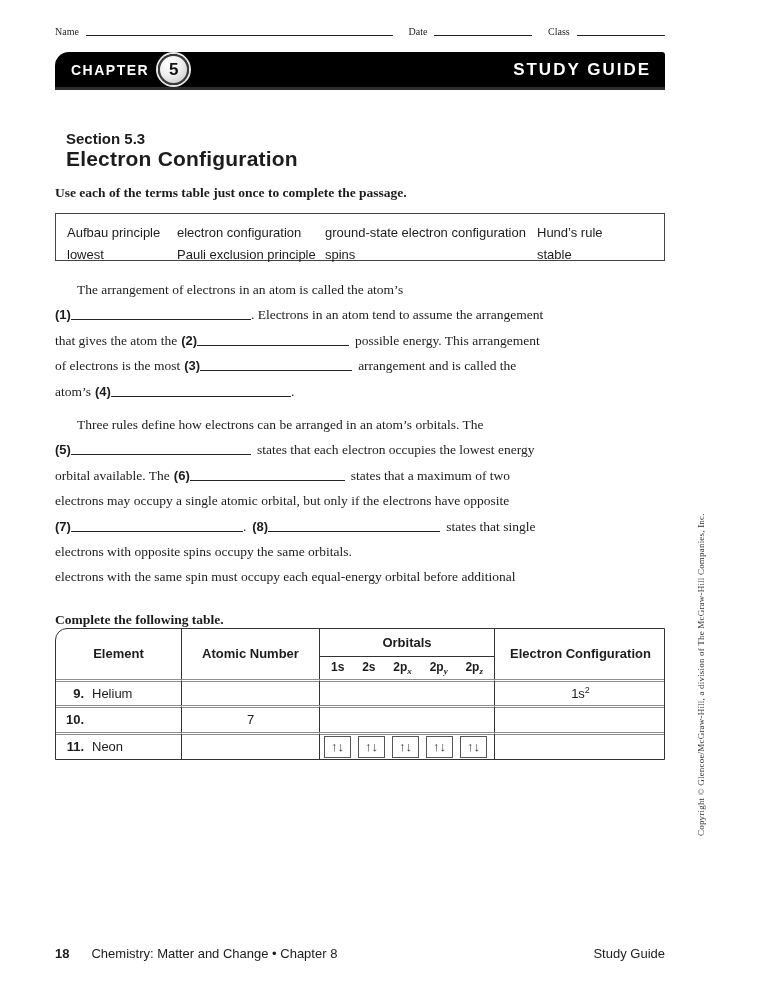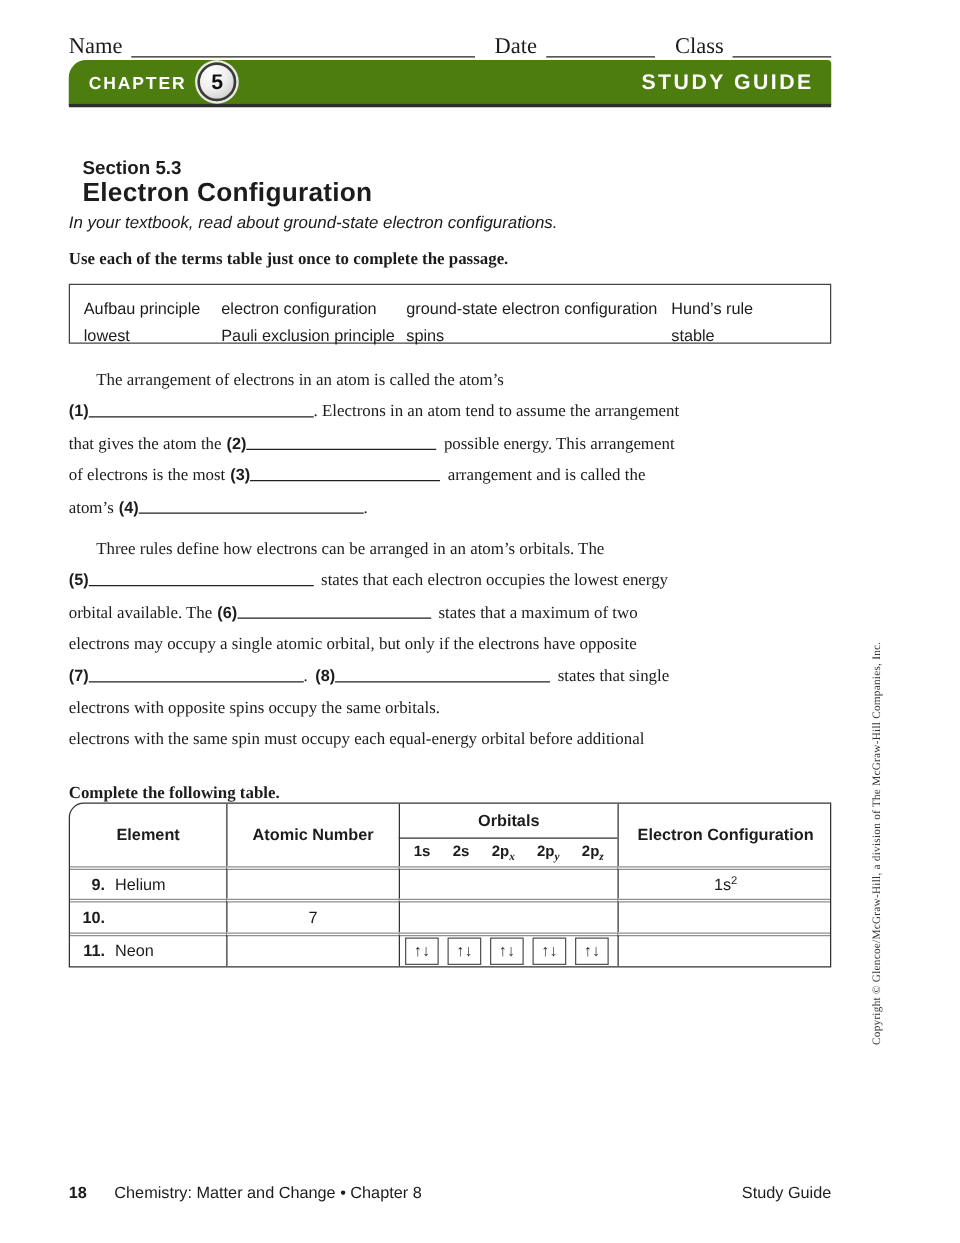--- a/index.html
+++ b/index.html
@@ -1,30 +1,30 @@
 <!DOCTYPE html>
 <html><head>
 <meta charset="utf-8">
 <style>
   * { margin:0; padding:0; box-sizing:border-box; }
   html,body { width:768px; height:994px; background:#ffffff; }
   body { font-family:"Liberation Serif", serif; color:#1c1c1c; position:relative; overflow:hidden; }
   .page { position:absolute; inset:0; padding:26px 103px 0 55px; }
 
   
-  .idline { display:flex; align-items:flex-end; font-size:18px; }
+  .idline { display:flex; align-items:flex-end; font-size:10px; }
   .idline .lbl { margin-right:7px; }
   .rule { border-bottom:1.2px solid #222; height:5px; margin-bottom:1px; }
   .rule.r1 { flex:3.3; }
   .rule.r2 { flex:1.05; margin-left:0; }
   .rule.r3 { flex:0.95; }
   .idline .lbl.mid { margin-left:16px; }
 
   
-  .banner { margin-top:1px; height:38px; background:#4d7c0f; border-radius:14px 3px 0 0;
+  .banner { margin-top:15px; height:38px; background:#000000; border-radius:14px 3px 0 0;
             border-bottom:3px solid #2e2e2e; display:flex; align-items:center; padding:0 14px 0 16px;
             font-family:"Liberation Sans", sans-serif; }
   .banner .chap { color:#fff; font-weight:bold; font-size:14px; letter-spacing:1.5px; }
   .badge { width:31px; height:31px; border-radius:50%; margin-left:9px;
            background:radial-gradient(circle at 35% 28%, #ffffff 0%, #efefef 45%, #c2c2c2 100%);
            border:2px solid #3b3b3b; box-shadow:0 0 0 2px #e8e8e8;
            display:flex; align-items:center; justify-content:center;
            font-weight:bold; font-size:17px; color:#111; }
   .banner .spacer { flex:1; }
   .banner .sg { color:#fff; font-weight:bold; font-size:17px; letter-spacing:2px; }
@@ -108,21 +108,20 @@
       <span>5</span>
     </span>
     <span class="spacer"></span>
     <span class="sg">STUDY GUIDE</span>
   </div>
 
   <div class="sechead">
     <span class="kicker">Section 5.3</span>
     <span class="title">Electron Configuration</span>
   </div>
-  <div class="subtitle">In your textbook, read about ground-state electron configurations.</div>
   <div class="task">Use each of the terms table just once to complete the passage.</div>
 
   <div class="termbox">
     <div class="tcol">
       <div>Aufbau principle</div>
       <div>lowest</div>
     </div>
     <div class="tcol">
       <div>electron configuration</div>
       <div>Pauli exclusion principle</div>

